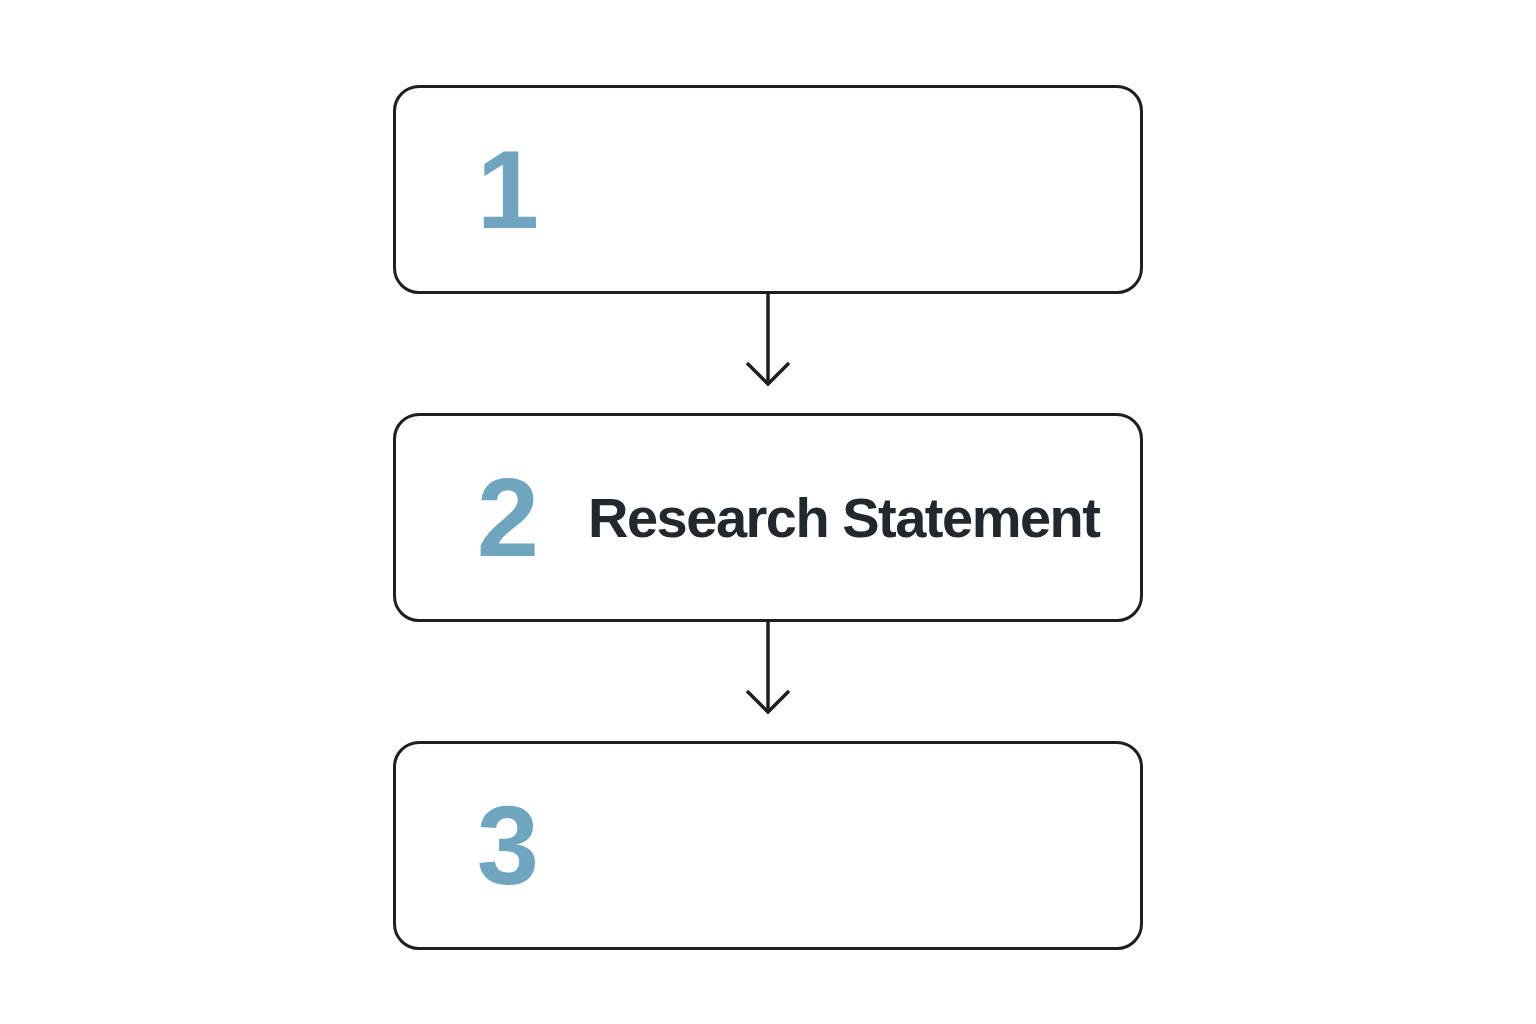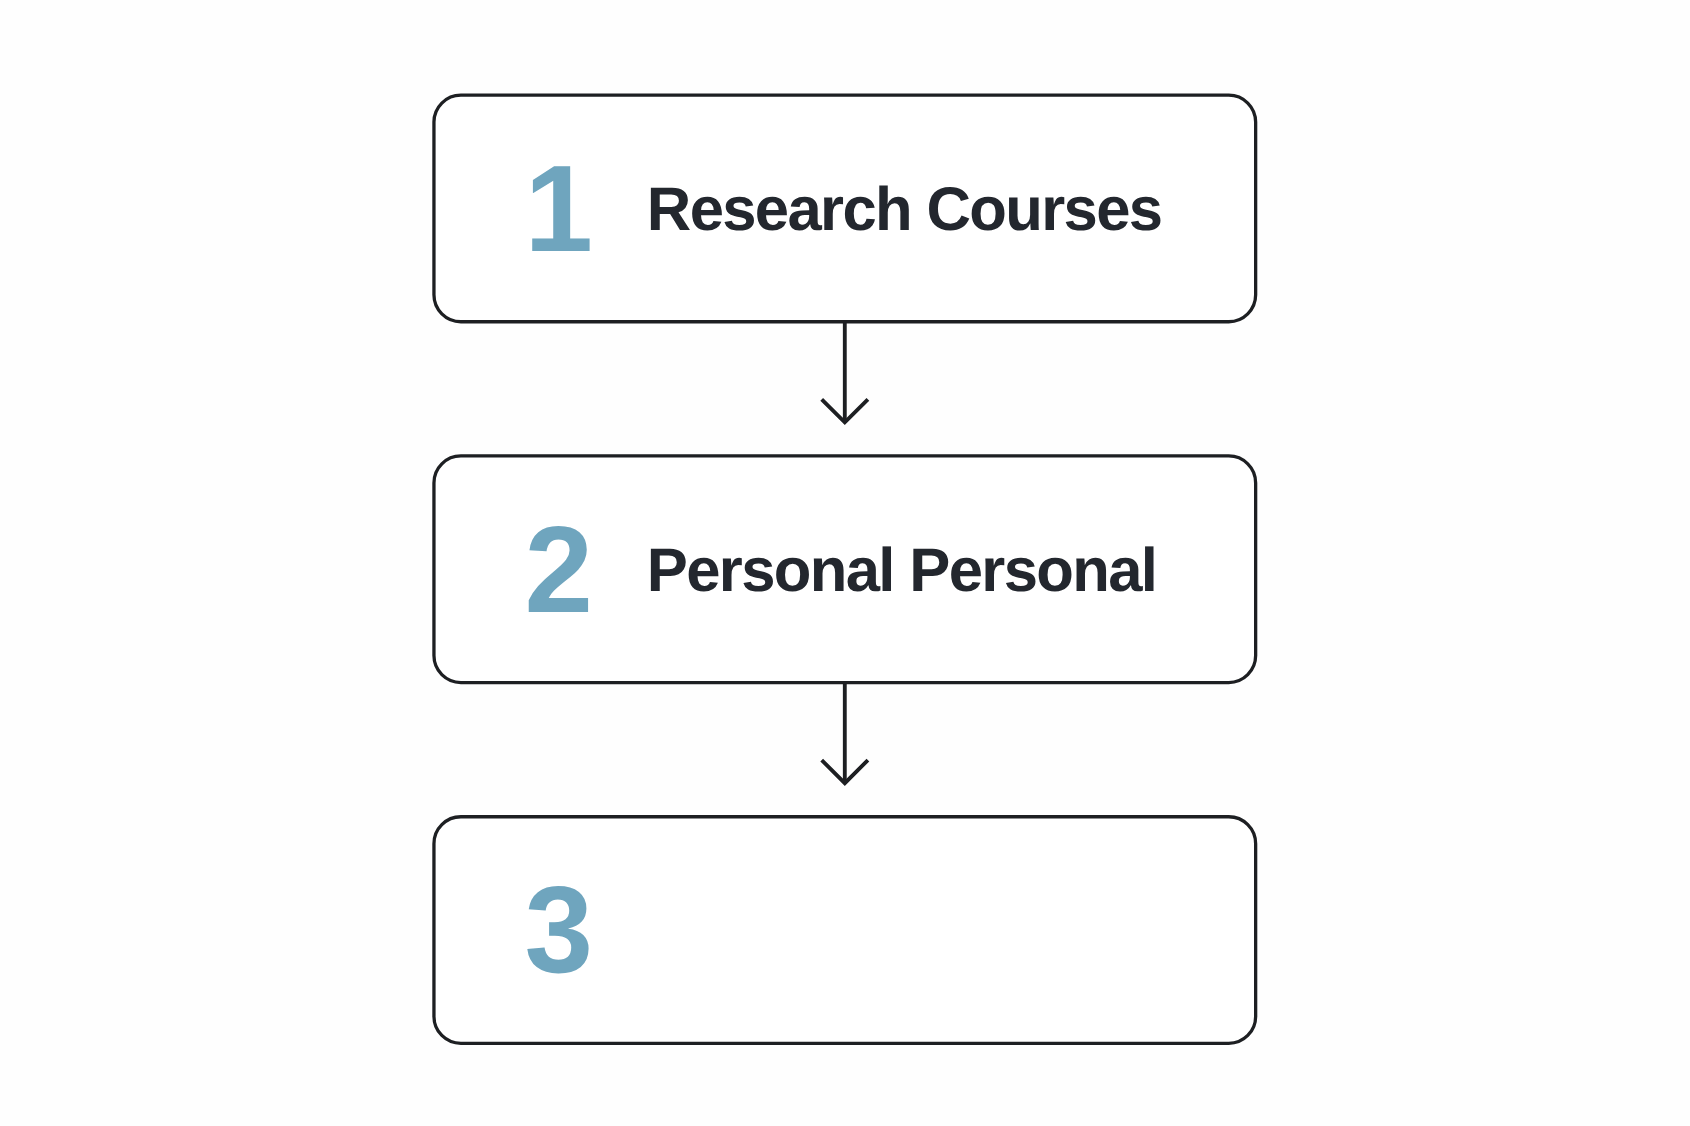--- a/index.html
+++ b/index.html
@@ -62,33 +62,32 @@
   .arrow.pos-2 { top: 621px; }
   .arrow svg { display: block; width: 100%; height: 100%; }
 </style>
 </head>
 <body>
 
 <div class="stage">
 
   <div class="step-card pos-1">
     <span class="step-number">1</span>
-    <span class="step-label">Research Courses</span>
   </div>
 
   <div class="arrow pos-1">
     <svg viewBox="0 0 60 95" fill="none" xmlns="http://www.w3.org/2000/svg">
       <line x1="30" y1="0" x2="30" y2="90" stroke="currentColor" stroke-width="3.5"></line>
       <polyline points="9,70 30,91 51,70" stroke="currentColor" stroke-width="3.5" fill="none" stroke-linejoin="miter"></polyline>
     </svg>
   </div>
 
   <div class="step-card pos-2">
     <span class="step-number">2</span>
-    <span class="step-label">Personal Personal</span>
+    <span class="step-label">Research Statement</span>
   </div>
 
   <div class="arrow pos-2">
     <svg viewBox="0 0 60 95" fill="none" xmlns="http://www.w3.org/2000/svg">
       <line x1="30" y1="0" x2="30" y2="90" stroke="currentColor" stroke-width="3.5"></line>
       <polyline points="9,70 30,91 51,70" stroke="currentColor" stroke-width="3.5" fill="none" stroke-linejoin="miter"></polyline>
     </svg>
   </div>
 
   <div class="step-card pos-3">

